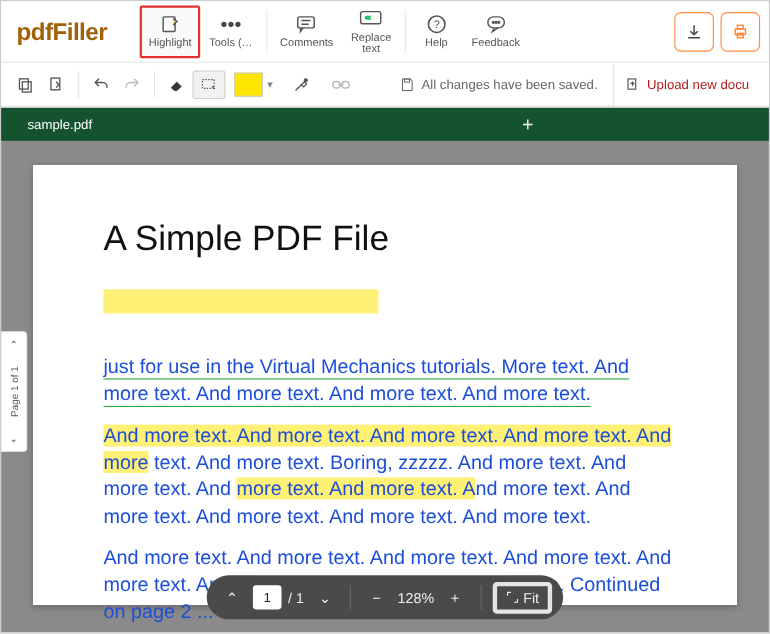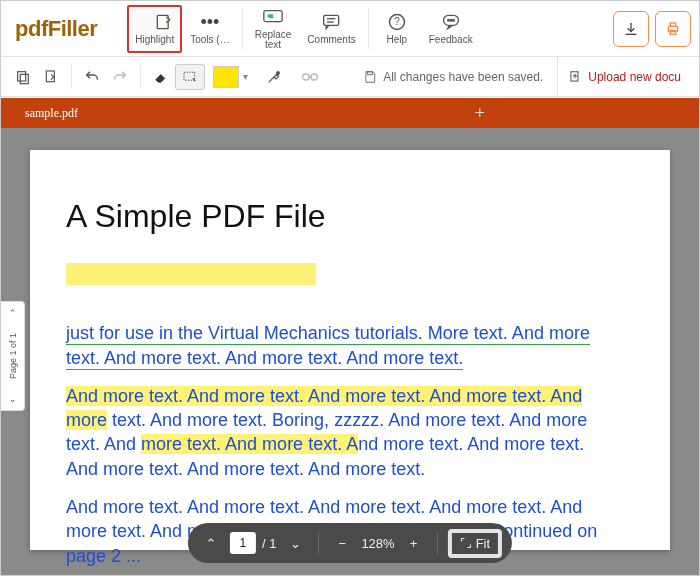--- a/index.html
+++ b/index.html
@@ -5,43 +5,43 @@
   * { box-sizing: border-box; margin: 0; padding: 0; }
   body { font-family: Arial, Helvetica, sans-serif; width: 700px; height: 576px; overflow: hidden; background: #fff; position: relative; border: 1px solid #ccc; }
 
   
   .topbar { height: 56px; display: flex; align-items: center; border-bottom: 1px solid #e0e0e0; padding: 0 8px; }
   .logo { font-size: 22px; font-weight: bold; color: #a16207; margin-left: 6px; margin-right: 30px; letter-spacing: -0.5px; }
   .tool-group { display: flex; align-items: center; }
   .tool-btn { display: flex; flex-direction: column; align-items: center; justify-content: center; height: 48px; padding: 2px 6px; font-size: 10px; color: #555; cursor: pointer; border: 2px solid transparent; border-radius: 2px; min-width: 48px; }
   .tool-btn svg, .tool-btn .glyph { height: 20px; display: flex; align-items: center; justify-content: center; font-size: 18px; color: #444; }
   .tool-btn .label { margin-top: 2px; }
-  .tool-btn.highlight-active { border: 2px solid #e03030; background: #fafafa; align-items: flex-end; }
+  .tool-btn.highlight-active { border: 2px solid #e03030; background: #fafafa; }
   .divider { width: 1px; height: 40px; background: #e6e6e6; margin: 0 4px; }
   .spacer { flex: 1; }
   .square-btn { width: 36px; height: 36px; border: 1px solid #ff8a3d; border-radius: 6px; display: flex; align-items: center; justify-content: center; margin-left: 6px; cursor: pointer; color: #444; font-size: 16px; }
 
   
   .subbar { height: 40px; display: flex; align-items: center; padding: 0 8px; border-bottom: 1px solid #e0e0e0; background: #fff; font-size: 12px; color: #555; }
   .icon-btn { width: 28px; height: 28px; display: flex; align-items: center; justify-content: center; cursor: pointer; border-radius: 3px; color: #555; font-size: 15px; }
   .icon-btn.dim { color: #bbb; }
   .sub-divider { width: 1px; height: 24px; background: #e6e6e6; margin: 0 6px; }
   .eraser-toggle { width: 30px; height: 26px; border: 1px solid #ccc; display: flex; align-items: center; justify-content: center; border-radius: 3px; background:#f2f2f2; }
   .color-swatch { width: 26px; height: 22px; background: #ffe600; border: 1px solid #ccc; }
   .caret { font-size: 10px; color: #888; padding: 0 4px; }
   .status-text { margin-left: auto; display: flex; align-items: center; gap: 6px; color: #666; font-size: 12px; }
   .upload-btn { display: flex; align-items: center; gap: 6px; padding: 0 10px; height: 40px; border-left: 1px solid #e0e0e0; margin-left: 14px; color: #b91c1c; font-size: 12px; cursor: pointer; }
 
   
   .workspace { position: absolute; top: 97px; left: 0; right: 0; bottom: 0; background: #8a8a8a; }
-  .tabbar { height: 30px; background: #c2410c; display: flex; align-items: center; padding: 0 14px; color: #fff; font-size: 12px; font-family: Liberation Serif, serif; }
+  .tabbar { height: 30px; background: #14532d; display: flex; align-items: center; padding: 0 14px; color: #fff; font-size: 12px; }
   .tab { padding: 0 10px; }
   .add-tab { margin-left: auto; margin-right: 200px; font-size: 18px; cursor: pointer; color: #eee; }
   .doc-scroll { position: absolute; top: 30px; left: 0; right: 0; bottom: 0; display: flex; justify-content: center; padding: 22px 28px 60px 28px; overflow: hidden; }
-  .page { background: #fff; width: 640px; height: 400px; box-shadow: 0 2px 6px rgba(0,0,0,.25); padding: 48px 56px 30px 36px; position: relative; }
+  .page { background: #fff; width: 640px; height: 400px; box-shadow: 0 2px 6px rgba(0,0,0,.25); padding: 48px 56px 30px 64px; position: relative; }
   .doc-title { font-size: 32px; font-family: Arial; color: #111; margin-bottom: 28px; }
   .doc-body { font-size: 18px; line-height: 1.35; color: #1d4ed8; }
   .hl-block { background: #fff176; display: inline-block; height: 22px; width: 250px; margin-bottom: 16px; }
   .underline-block { border-bottom: 1px solid #2aa83f; display: inline; padding-bottom: 1px; }
   .para { margin-bottom: 14px; }
   .hl { background: #fff176; }
 
   
   .page-indicator { position: absolute; left: 0; top: 300px; width: 24px; height: 110px; background: #fff; border: 1px solid #ddd; border-left: none; border-radius: 0 4px 4px 0; display: flex; flex-direction: column; align-items: center; justify-content: space-between; padding: 6px 0; font-size: 9px; color: #555; z-index: 50; }
   .page-indicator .txt { writing-mode: vertical-rl; transform: rotate(180deg); }
@@ -73,39 +73,39 @@
       <span class="glyph">•••</span>
       <span class="label">Tools (…</span>
     </div>
   </div>
 
   <div class="divider"></div>
 
   <div class="tool-group">
     <div class="tool-btn">
       <span class="glyph">
-        <svg width="22" height="18" viewBox="0 0 24 18">
-            <rect x="2" y="2" width="20" height="12" rx="2" fill="none" stroke="#555" stroke-width="1.4"></rect>
-            <rect x="6" y="6" width="10" height="4" rx="2" fill="#25c06a"></rect>
-            <circle cx="14" cy="8" r="2.2" fill="#fff"></circle>
-          </svg>
-      </span>
-      <span class="label">Replace</span>
-      <span class="label" style="margin-top:-1px">text</span>
-    </div>
-    <div class="tool-btn">
-      <span class="glyph">
         <svg width="20" height="18" viewBox="0 0 24 20" fill="none" stroke="#555" stroke-width="1.6">
             <rect x="2" y="2" width="18" height="12" rx="2"></rect>
             <path d="M8 14l-3 4v-4"></path>
             <line x1="6" y1="6" x2="16" y2="6"></line>
             <line x1="6" y1="10" x2="14" y2="10"></line>
           </svg>
       </span>
       <span class="label">Comments</span>
+    </div>
+    <div class="tool-btn">
+      <span class="glyph">
+        <svg width="22" height="18" viewBox="0 0 24 18">
+            <rect x="2" y="2" width="20" height="12" rx="2" fill="none" stroke="#555" stroke-width="1.4"></rect>
+            <rect x="6" y="6" width="10" height="4" rx="2" fill="#25c06a"></rect>
+            <circle cx="14" cy="8" r="2.2" fill="#fff"></circle>
+          </svg>
+      </span>
+      <span class="label">Replace</span>
+      <span class="label" style="margin-top:-1px">text</span>
     </div>
   </div>
 
   <div class="divider"></div>
 
   <div class="tool-group">
     <div class="tool-btn">
       <span class="glyph">
         <svg width="20" height="20" viewBox="0 0 24 24" fill="none" stroke="#555" stroke-width="1.8">
             <circle cx="12" cy="12" r="9"></circle>

